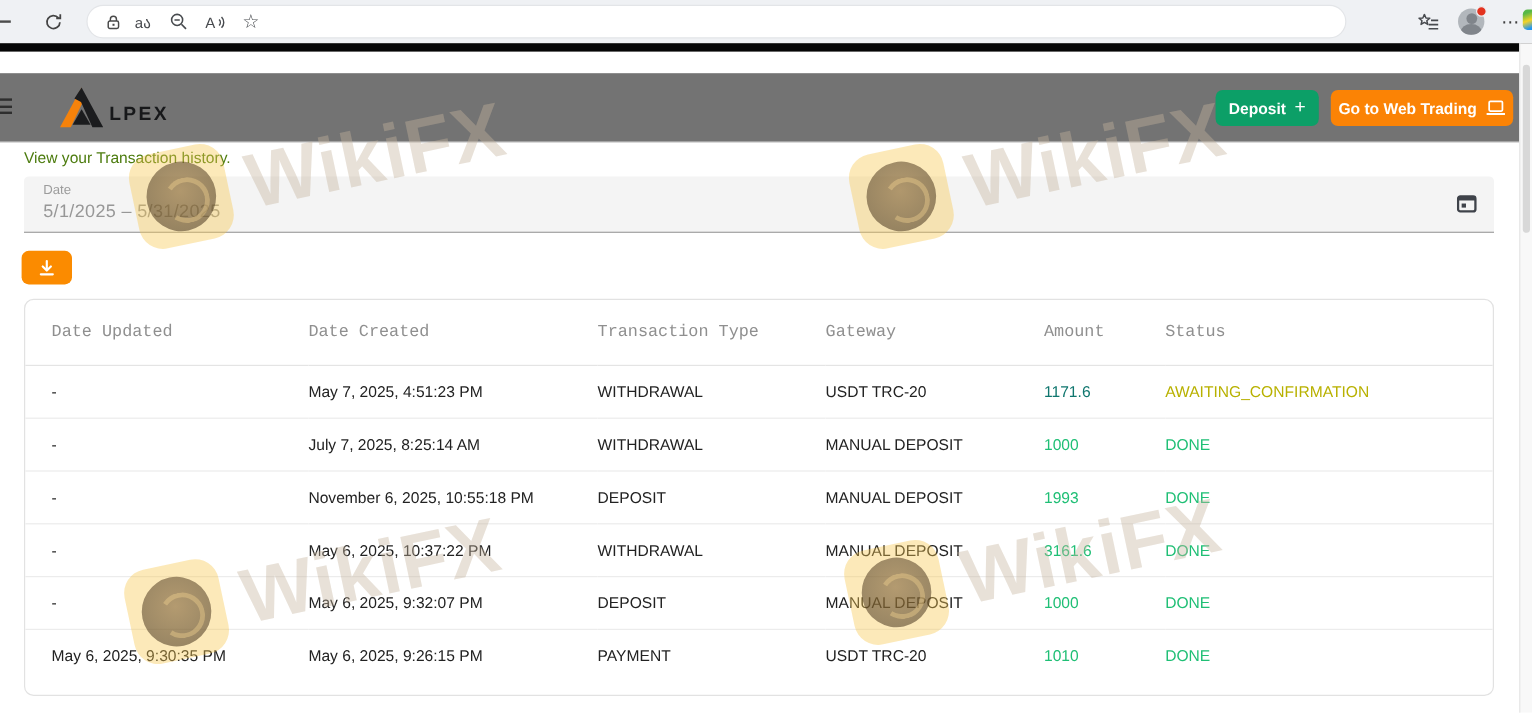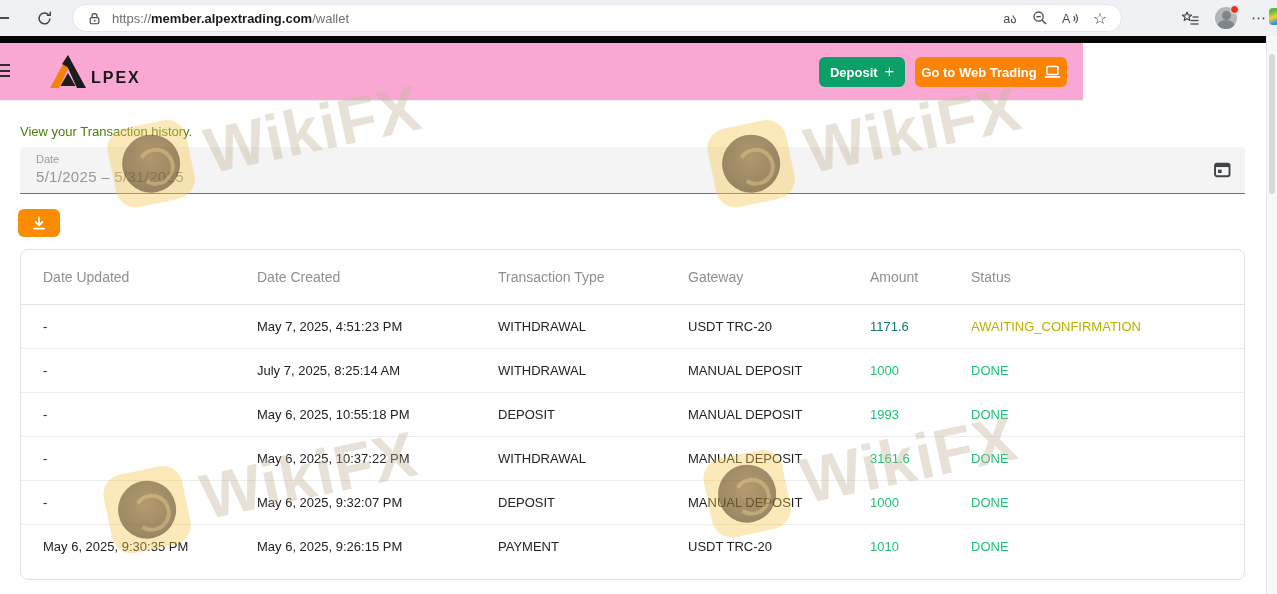--- a/index.html
+++ b/index.html
@@ -34,21 +34,21 @@
   .avatar .body { position:absolute; left:2px; top:13px; width:18px; height:14px;
                   border-radius:50%; background:#80858b; }
   .avatar .dot { position:absolute; right:-2px; top:-2px; width:9px; height:9px;
                  border-radius:50%; background:#e3331f; border:1.5px solid #eff1f4; }
   .dots { font-size:15px; color:#3f3f3f; letter-spacing:1px; border:none; background:none; cursor:pointer; }
   .ext-frag { position:absolute; right:0; top:8px; width:8px; height:17px; border-radius:4px 0 0 4px;
               background:linear-gradient(160deg,#57b847 20%,#f5d327 55%,#2196f3 90%); }
 
   
   .black-strip { position:absolute; top:36px; left:0; width:1277px; height:7px; background:#060606; }
-  .site-header { position:absolute; top:43px; left:0; width:1083px; height:58px; background:#f9a8d4;
+  .site-header { position:absolute; top:61px; left:0; width:1277px; height:58px; background:#737373;
                  border-bottom:1px solid #ededed; }
   .hamburger { position:absolute; left:-6px; top:21px; width:16px; cursor:pointer; }
   .hamburger span { display:block; height:2.2px; background:#2e2e2e; margin-bottom:3.4px; }
   .logo { position:absolute; left:48px; top:11px; display:flex; align-items:flex-end; cursor:pointer; }
   .logo-word { font-size:16px; font-weight:800; letter-spacing:2px; color:#17181a;
                margin:0 0 3px 3px; }
   .btn { border:none; border-radius:6px; color:#fff; font-weight:700; font-size:13px;
          display:flex; align-items:center; justify-content:center; gap:7px; cursor:pointer;
          font-family:"Liberation Sans", sans-serif; }
   .btn-deposit { position:absolute; right:178px; top:14px; width:86px; height:30px; background:#0c9f67; }
@@ -68,21 +68,21 @@
   .dl-btn { position:absolute; left:18px; top:110px; width:42px; height:28px; background:#fb8b00;
             border:none; border-radius:6px; display:flex; align-items:center; justify-content:center;
             cursor:pointer; }
 
   
   .card { position:absolute; left:20px; top:150px; width:1225px; height:331px;
           border:1px solid #e2e2e2; border-radius:8px; background:#fff; overflow:hidden; }
   table { width:100%; border-collapse:collapse; table-layout:fixed; }
   col.c1{width:236px} col.c2{width:241px} col.c3{width:190px} col.c4{width:182px} col.c5{width:101px}
   th { height:54px; text-align:left; font-size:14px; font-weight:400; color:#8f8f8f;
-       border-bottom:1px solid #e4e4e4; vertical-align:middle; }
+       border-bottom:1px solid #e4e4e4; vertical-align:middle;font-family:Liberation Mono, monospace; }
   td { height:44px; font-size:13px; color:#222; border-bottom:1px solid #ececec; vertical-align:middle; }
   th:first-child, td:first-child { padding-left:22px; }
   tr:last-child td { border-bottom:none; }
 
   
   .scrollbar { position:absolute; right:0; top:36px; width:11px; height:558px; background:#f8f8f8;
                border-left:1px solid #e5e5e5; }
   .scroll-thumb { position:absolute; left:2px; top:18px; width:6px; height:140px;
                   background:#d8d8d8; border-radius:3px; }
 
@@ -108,21 +108,20 @@
       <path d="M13.1 8 A 5.1 5.1 0 1 1 11.9 4.6" fill="none" stroke="#454545" stroke-width="1.4"></path>
       <path d="M10.2 4.9 H13.4 V1.7" fill="none" stroke="#454545" stroke-width="1.4"></path>
     </svg>
   </button>
   <div class="addr">
     <svg width="15" height="15" viewBox="0 0 16 16">
       <rect x="3.4" y="7" width="9.2" height="6.6" rx="1.5" fill="none" stroke="#4a4a4a" stroke-width="1.3"></rect>
       <path d="M5.3 7 V5.4 a2.7 2.7 0 0 1 5.4 0 V7" fill="none" stroke="#4a4a4a" stroke-width="1.3"></path>
       <rect x="7.2" y="9.4" width="1.8" height="1.8" fill="#4a4a4a"></rect>
     </svg>
-    <span class="url"><span>https://</span><span class="host">member.alpextrading.com</span><span>/wallet</span></span>
     <button class="addr-ico">
         <span class="translate-txt">aა</span>
       </button>
     <button class="addr-ico">
       <svg width="16" height="16" viewBox="0 0 16 16">
         <circle cx="6.6" cy="6.6" r="4.6" fill="none" stroke="#474a4e" stroke-width="1.3"></circle>
         <line x1="4.4" y1="6.6" x2="8.8" y2="6.6" stroke="#474a4e" stroke-width="1.3"></line>
         <line x1="10.2" y1="10.2" x2="14" y2="14" stroke="#474a4e" stroke-width="1.4"></line>
       </svg>
     </button>
@@ -241,21 +240,21 @@
         <tr>
           <td>-</td>
           <td>July 7, 2025, 8:25:14 AM</td>
           <td>WITHDRAWAL</td>
           <td>MANUAL DEPOSIT</td>
           <td style="color: rgb(31, 191, 117);">1000</td>
           <td style="color: rgb(31, 191, 117);">DONE</td>
         </tr>
         <tr>
           <td>-</td>
-          <td>May 6, 2025, 10:55:18 PM</td>
+          <td>November 6, 2025, 10:55:18 PM</td>
           <td>DEPOSIT</td>
           <td>MANUAL DEPOSIT</td>
           <td style="color: rgb(31, 191, 117);">1993</td>
           <td style="color: rgb(31, 191, 117);">DONE</td>
         </tr>
         <tr>
           <td>-</td>
           <td>May 6, 2025, 10:37:22 PM</td>
           <td>WITHDRAWAL</td>
           <td>MANUAL DEPOSIT</td>

